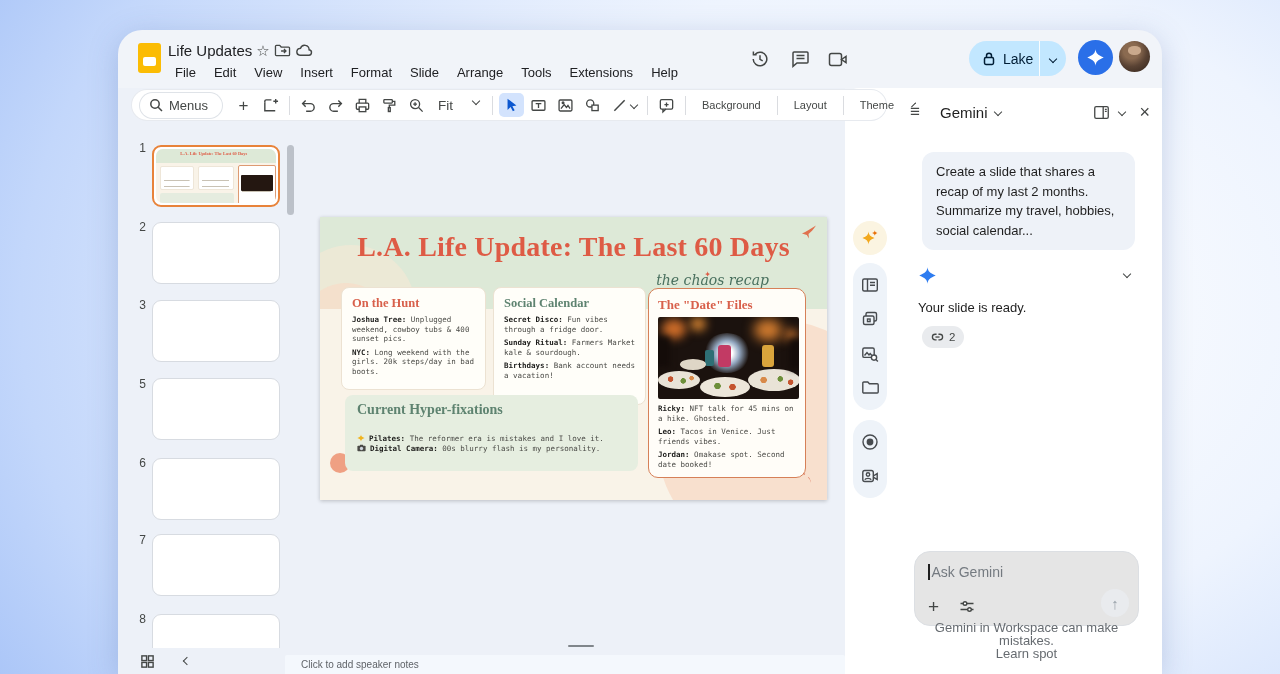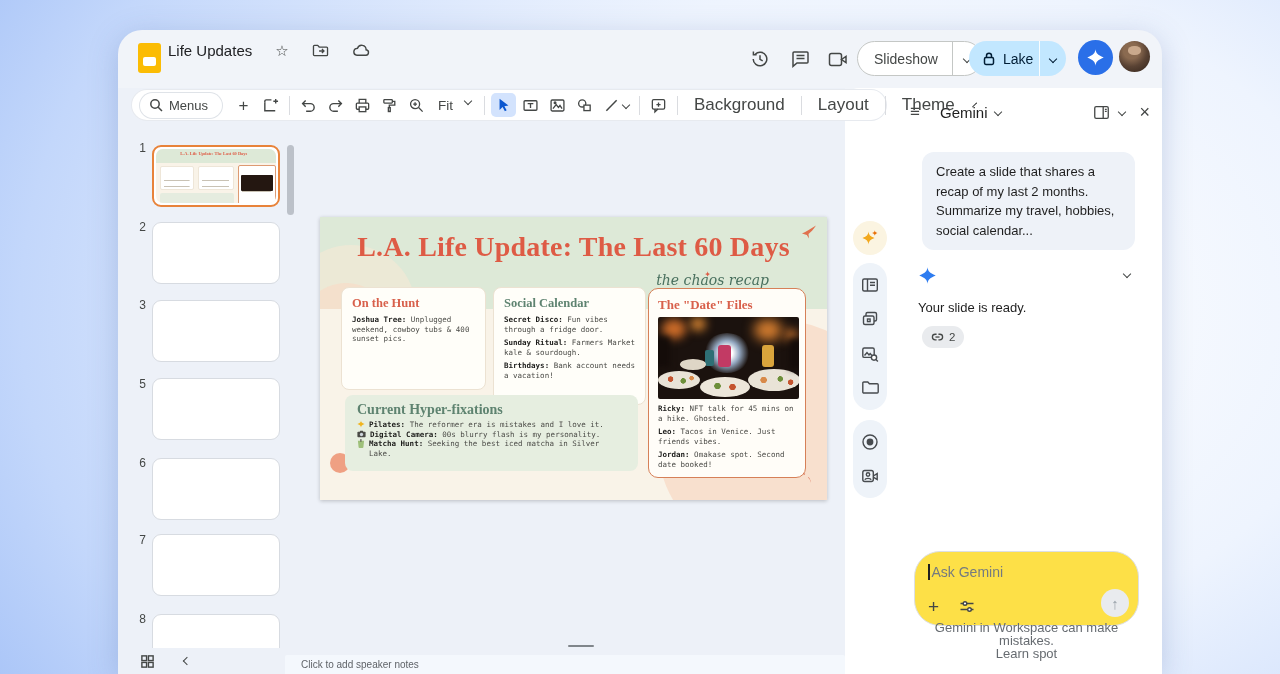--- a/index.html
+++ b/index.html
@@ -6,21 +6,21 @@
   html,body{width:1280px;height:674px;overflow:hidden}
   body{font-family:"Liberation Sans","DejaVu Sans",sans-serif;-webkit-font-smoothing:antialiased}
   .abs{position:absolute}
   .stage{position:relative;width:1280px;height:674px;
     background:radial-gradient(95% 130% at 70% 46%, #ffffff 0%, #eef4fe 38%, #c3d7fb 72%, #8fb2f4 100%);}
   .window{position:absolute;left:118px;top:30px;width:1044px;height:644px;background:#f1f4f9;
     border-radius:24px 24px 0 0;overflow:hidden;box-shadow:0 6px 30px rgba(60,90,160,.25)}
   
   .logo{left:20px;top:13px;width:23px;height:30px;background:#fbbc04;border-radius:3px}
   .logo .page{position:absolute;left:5px;top:14px;width:13px;height:9px;background:#fff;border-radius:2px}
-  .doc-row{left:50px;top:9px;display:flex;align-items:center;gap:23px;height:22px}
+  .doc-row{left:50px;top:9px;display:flex;align-items:center;gap:4px;height:22px}
   .doc-title{font-size:15px;color:#202124}
   .tb-ic{color:#444746;display:flex;align-items:center}
   .star-g{font-size:15px;line-height:1}
   .menubar{left:48px;top:31px;display:flex;height:24px}
   .menubar span{font-size:13px;color:#202124;padding:4px 9px;border-radius:4px;cursor:default}
   .hdr-right{top:0;left:620px;right:0;height:58px}
   .icbtn{position:absolute;width:26px;height:26px;display:flex;align-items:center;justify-content:center;color:#444746}
   .btn-slideshow{position:absolute;left:119px;top:11px;height:35px;border:1px solid #c4c7c5;border-radius:18px;
     background:#fff;display:flex;align-items:center;font-size:14px;color:#444746}
   .btn-slideshow .lbl{padding:0 14px 0 16px}
@@ -40,22 +40,22 @@
   .chev.left{transform:rotate(135deg)}
   
   .toolbar{left:14px;top:60px;width:754px;height:30px;background:#fff;border-radius:18px;z-index:5;
     display:flex;align-items:center;padding:0 8px;box-shadow:0 0 0 1px #e7eaef}
   .menus-pill{display:flex;align-items:center;gap:6px;height:25px;padding:0 14px 0 9px;border-radius:13px;
     box-shadow:0 0 0 1px #dfe3e8;margin-right:8px}
   .menus-pill span{font-size:13px;color:#444746}
   .ti{width:25px;height:24px;display:flex;align-items:center;justify-content:center;color:#444746;margin:0 1px;border-radius:5px;flex:0 0 auto}
   .ti.sel{background:#d3e3fd;color:#0b57d0}
   .tdiv{width:1px;height:19px;background:#dadce0;margin:0 5px;flex:0 0 auto}
-  .fit{display:flex;align-items:flex-start;gap:12px;padding:0 8px;color:#444746;font-size:13.5px}
-  .tbtn{font-size:17px;color:#444746;padding:0 11px;height:24px;display:flex;align-items:center;flex:0 0 auto}
+  .fit{display:flex;align-items:flex-start;gap:20px;padding:0 8px;color:#444746;font-size:13.5px}
+  .tbtn{font-size:11px;color:#444746;padding:0 11px;height:24px;display:flex;align-items:center;flex:0 0 auto}
   .plus-g{font-size:17px;color:#444746;line-height:1}
   
   .canvas{left:0;top:58px;width:727px;height:586px;background:#edf1f8}
   .fs-num{width:16px;text-align:right;font-size:12px;color:#444746}
   .thumb{left:34px;width:128px;height:62px;background:#fff;border:1px solid #d7dbe1;border-radius:9px}
   .thumb.sel{border:2px solid #e8833a}
   .scrollbar{left:169px;top:115px;width:7px;height:70px;background:#bcc1c9;border-radius:4px}
   
   .mini{position:absolute;inset:2px;border-radius:7px;overflow:hidden;background:#f9f3e8}
   .mini .mband{position:absolute;left:0;top:0;right:0;height:14px;background:#dde9d7}
@@ -74,21 +74,21 @@
   .slide-sub{position:absolute;right:58px;top:55px;font-family:"DejaVu Serif",serif;font-style:italic;font-size:14px;color:#49705e}
   .substar{position:absolute;right:116px;top:53px;color:#de5b45;font-size:8px}
   .card{position:absolute;background:#fffef9;border:1px solid #ece2d2;border-radius:8px;padding:8px 10px}
   .card h3{font-family:"Liberation Serif",serif;font-size:12.5px;margin-bottom:4px}
   .coral{color:#d8604b}.green{color:#5e8370}
   .mono{font-family:"DejaVu Sans Mono",monospace;font-size:7.5px;line-height:9.6px;color:#4a4a46}
   .mono b{color:#1d1d1b}
   .mi{margin-bottom:4px}
   .datecard{border:1.5px solid #d68058;border-radius:10px;background:#fffdf8}
   .hyper{background:#e6eee0;border:none}
-  .hyper h3{font-size:14px;margin-bottom:2px}
+  .hyper h3{font-size:14px;margin-bottom:16px}
   .hrow{display:flex;gap:4px;align-items:flex-start}
   .photo{position:relative;width:141px;height:82px;margin:3px 0 5px 0;background:#1b120e;overflow:hidden;border-radius:2px}
   .ph{position:absolute;border-radius:50%}
   .plate{position:absolute;background:#e9e3d7;border-radius:50%}
   
   .bottombar{left:0;top:618px;width:727px;height:26px;background:#edf1f8;z-index:4}
   .notesbar{position:absolute;left:167px;top:7px;width:560px;height:19px;background:#f4f8fd;border-radius:2px 2px 0 0;
     display:flex;align-items:center;padding-left:16px;font-size:10px;color:#5f6368}
   .handle{position:absolute;left:450px;top:-3px;width:26px;height:2px;background:#80868b;border-radius:1px}
   .bicon{position:absolute;color:#444746;display:flex;align-items:center;justify-content:center;width:22px;height:22px;top:2px}
@@ -97,21 +97,21 @@
   .pill{position:absolute;left:8px;width:34px;border-radius:17px;background:#eef3f9;display:flex;flex-direction:column;align-items:center;justify-content:space-evenly}
   .pill.sun{background:#fbf4e1;height:34px;top:133px}
   .sicon{color:#474b4f;display:flex;align-items:center;justify-content:center;width:24px;height:24px}
   .ghead{position:absolute;left:58px;top:8px;right:8px;height:32px;display:flex;align-items:center}
   .gtitle{font-size:15px;color:#1f1f1f;font-weight:500;margin:0 7px 0 13px}
   .bubble{position:absolute;left:77px;top:64px;width:213px;background:#eef2f8;border-radius:12px;padding:10px 14px;
     font-size:13px;line-height:19.5px;color:#1f1f1f}
   .ready{position:absolute;left:73px;top:212px;font-size:13px;color:#1f1f1f}
   .chip{position:absolute;left:77px;top:238px;height:22px;border-radius:11px;background:#e9ebee;display:flex;align-items:center;
     gap:5px;padding:0 9px;font-size:11.5px;color:#444746}
-  .askbox{position:absolute;left:69px;top:463px;width:225px;height:75px;background:#fde047;border:1px solid #dcdfe3;border-radius:26px}
+  .askbox{position:absolute;left:69px;top:463px;width:225px;height:75px;background:#e5e5e5;border:1px solid #dcdfe3;border-radius:16px}
   .ph-row{position:absolute;left:13px;top:12px;display:flex;align-items:center;gap:2px}
   .cursorbar{width:1.5px;height:16px;background:#1f1f1f}
   .ph-txt{font-size:14px;color:#747a80}
   .send{position:absolute;right:9px;bottom:8px;width:28px;height:28px;border-radius:50%;background:#e9ebee;
     display:flex;align-items:center;justify-content:center;color:#9aa2aa;font-size:15px}
   .disc{position:absolute;left:64px;top:533px;width:235px;text-align:center;font-size:13px;line-height:13px;color:#666b70}
   svg{display:block}
 </style>
 </head>
 <body>
@@ -130,20 +130,32 @@
             <path d="M1.5 3.5a1 1 0 0 1 1-1H6l1.6 1.8h7.9a1 1 0 0 1 1 1v7.2a1 1 0 0 1-1 1h-13a1 1 0 0 1-1-1z"></path>
             <path d="M7.5 8.5h4.5M10.5 6.3l2.2 2.2-2.2 2.2"></path>
           </svg>
     </span>
     <span class="tb-ic">
       <svg width="18" height="14" viewBox="0 0 18 14" fill="none" stroke="currentColor" stroke-width="1.4">
             <path d="M5 12.2a3.4 3.4 0 1 1 .5-6.8 4.4 4.4 0 0 1 8.6 1.4 2.7 2.7 0 0 1-.7 5.4z"></path>
           </svg>
     </span>
   </div>
+  <div class="abs menubar">
+    <span>File</span>
+    <span>Edit</span>
+    <span>View</span>
+    <span>Insert</span>
+    <span>Format</span>
+    <span>Slide</span>
+    <span>Arrange</span>
+    <span>Tools</span>
+    <span>Extensions</span>
+    <span>Help</span>
+  </div>
 
   <div class="abs hdr-right">
     <span class="icbtn" style="left:9px;top:16px">
       <svg width="20" height="20" viewBox="0 0 20 20" fill="none" stroke="currentColor" stroke-width="1.5">
             <path d="M3.2 10a6.8 6.8 0 1 0 2-4.8"></path>
             <path d="M3.4 2.6v3.2h3.2"></path>
             <path d="M10 6.3v4l2.7 1.6"></path>
           </svg>
     </span>
     <span class="icbtn" style="left:49px;top:16px">
@@ -151,26 +163,20 @@
             <path d="M2 3a1 1 0 0 1 1-1h13a1 1 0 0 1 1 1v9a1 1 0 0 1-1 1H6l-4 3.4z"></path>
             <path d="M5.5 5.5h8M5.5 8.5h8"></path>
           </svg>
     </span>
     <span class="icbtn" style="left:87px;top:16px">
       <svg width="20" height="15" viewBox="0 0 20 15" fill="none" stroke="currentColor" stroke-width="1.5">
             <rect x="1.5" y="1.5" width="12" height="12" rx="2"></rect>
             <path d="M13.5 7.5 18 4.5v6z"></path>
           </svg>
     </span>
-    <div class="btn-slideshow">
-      <span class="lbl">Slideshow</span>
-      <span class="seg">
-            <span class="chev"></span>
-          </span>
-    </div>
     <div class="btn-share">
       <span class="lk">
         <svg width="14" height="15" viewBox="0 0 14 15" fill="none" stroke="#001d35" stroke-width="1.5">
               <rect x="2.5" y="6.5" width="9" height="7" rx="1.4"></rect>
               <path d="M4.5 6.5V4.8a2.5 2.5 0 0 1 5 0v1.7"></path>
             </svg>
       </span>
       <span class="lbl">Lake</span>
       <span class="seg">
             <span class="chev"></span>
@@ -437,20 +443,21 @@
           </svg>
     </span>
 
     <div class="slide-title">L.A. Life Update: The Last 60 Days</div>
     <div class="slide-sub">the chaos recap</div>
     <span class="substar">✦</span>
 
     <div class="card" style="left:21px;top:70px;width:145px;height:103px">
       <h3 class="coral">On the Hunt</h3>
       <div class="mono mi"><b>Joshua Tree:</b><span> Unplugged weekend, cowboy tubs &amp; 400 sunset pics.</span></div>
+      <div class="mono mi"><b>NYC:</b><span> Long weekend with the girls. 20k steps/day in bad boots.</span></div>
     </div>
 
     <div class="card" style="left:173px;top:70px;width:153px;height:118px">
       <h3 class="green">Social Calendar</h3>
       <div class="mono mi"><b>Secret Disco:</b><span> Fun vibes through a fridge door.</span></div>
       <div class="mono mi"><b>Sunday Ritual:</b><span> Farmers Market kale &amp; sourdough.</span></div>
       <div class="mono mi"><b>Birthdays:</b><span> Bank account needs a vacation!</span></div>
     </div>
 
     <div class="card datecard" style="left:328px;top:71px;width:158px;height:190px;padding:8px 9px">
@@ -485,27 +492,20 @@
         <span><b>Pilates:</b><span> The reformer era is mistakes and I love it.</span></span>
       </div>
       <div class="mono hrow">
         <svg width="9" height="8" viewBox="0 0 11 9">
               <rect x=".5" y="1.8" width="10" height="6.7" rx="1" fill="#4a4a46"></rect>
               <rect x="3.5" y=".6" width="4" height="1.6" rx=".5" fill="#4a4a46"></rect>
               <circle cx="5.5" cy="5.1" r="2" fill="#cfd6dd"></circle>
             </svg>
         <span><b>Digital Camera:</b><span> 00s blurry flash is my personality.</span></span>
       </div>
-      <div class="mono hrow">
-        <svg width="8" height="9" viewBox="0 0 9 10">
-              <path d="M1 2h7l-.8 7.2a1 1 0 0 1-1 .8H2.8a1 1 0 0 1-1-.8Z" fill="#9ec07a"></path>
-              <rect x="3.8" y="0" width="1.2" height="3" fill="#4a4a46"></rect>
-            </svg>
-        <span><b>Matcha Hunt:</b><span> Seeking the best iced matcha in Silver Lake.</span></span>
-      </div>
     </div>
   </div>
 
   <div class="abs bottombar">
     <div class="handle"></div>
     <span class="bicon" style="left:18px">
       <svg width="15" height="15" viewBox="0 0 16 16" fill="none" stroke="currentColor" stroke-width="1.5">
             <rect x="2" y="2" width="5" height="5"></rect>
             <rect x="9" y="2" width="5" height="5"></rect>
             <rect x="2" y="9" width="5" height="5"></rect>

